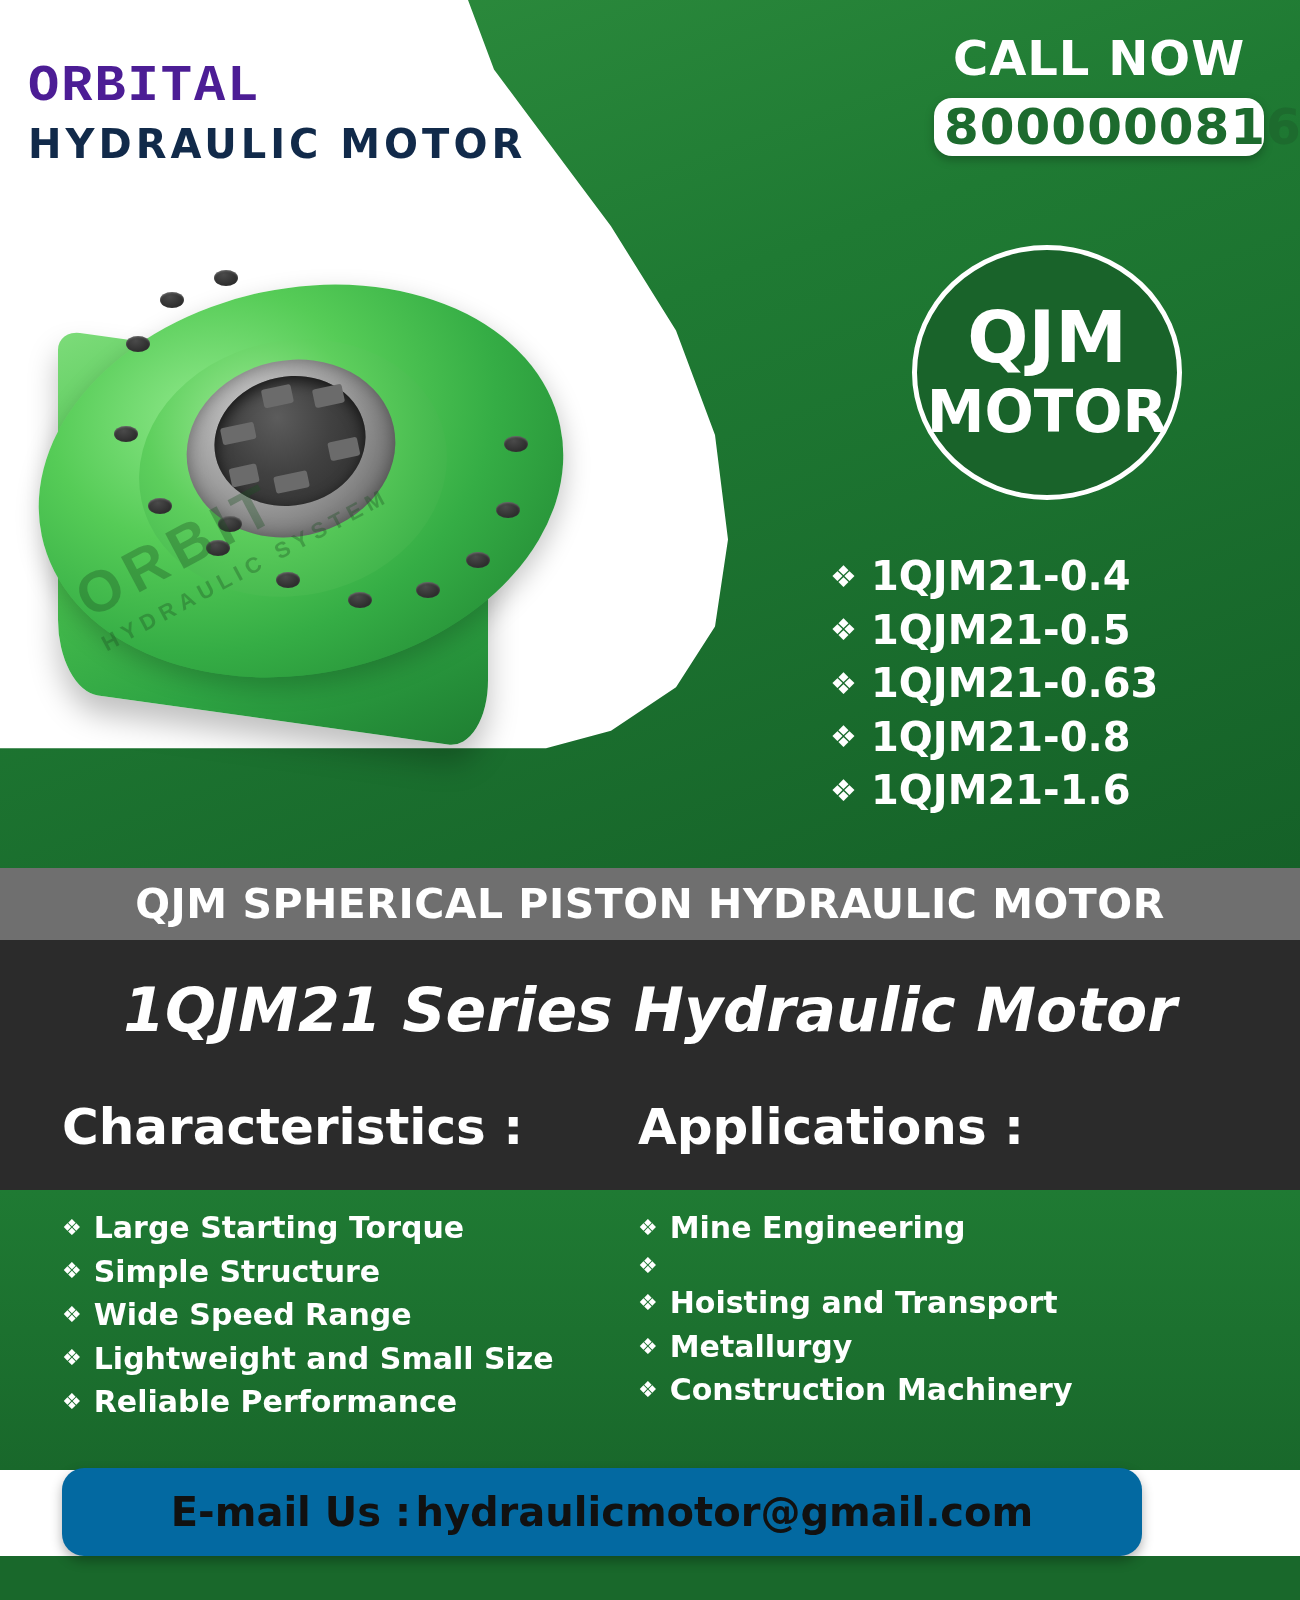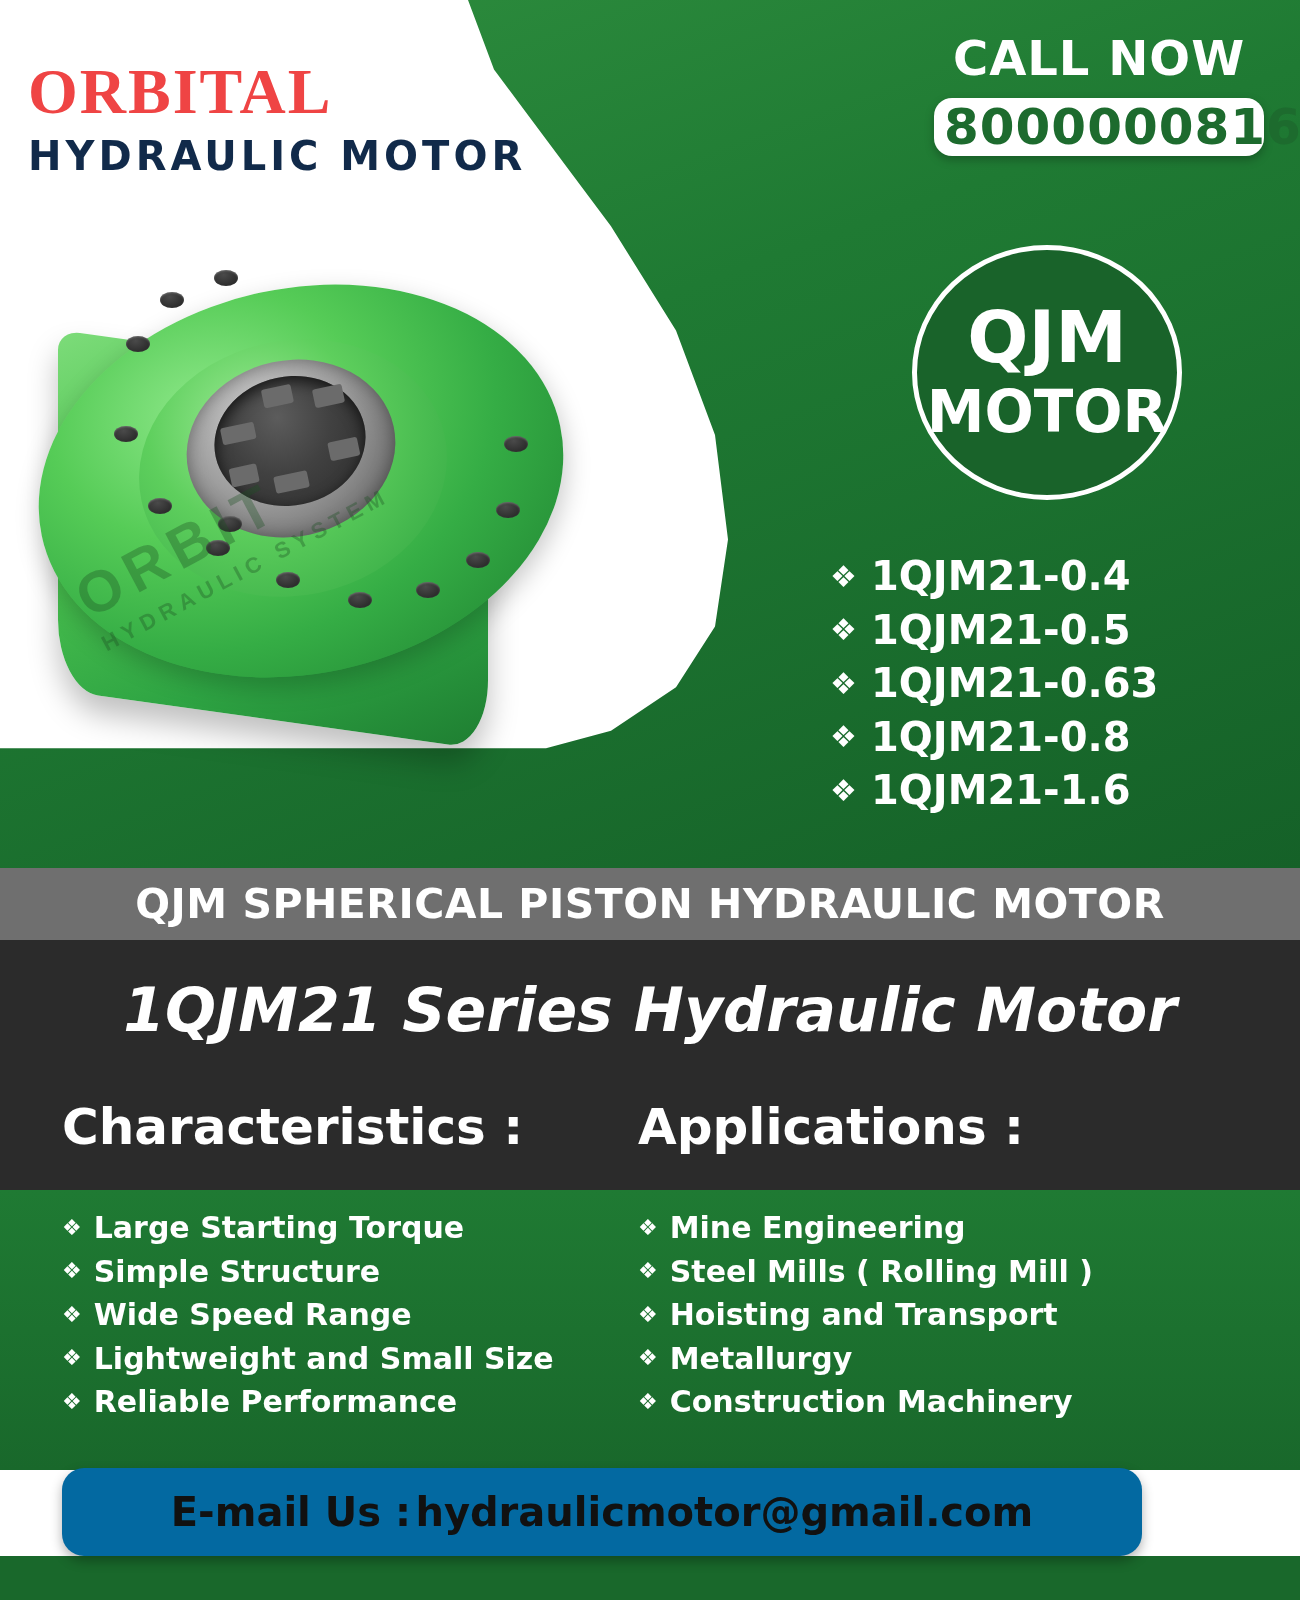--- a/index.html
+++ b/index.html
@@ -33,26 +33,26 @@
     top:0; left:0;
     width:700px; height:760px;
   }
 
   .brand {
     position:absolute;
     left:28px; top:62px;
     width:560px;
   }
   .brand .b1 {
-    font-size:64px;
-    font-weight:bold;
-    color:#ef4444;
+    font-size:52px;
+    font-weight:bold;
+    color:#4c1d95;
     letter-spacing:2px;
     line-height:0.95;
-    font-family:Liberation Serif, serif;
+    font-family:Liberation Mono, monospace;
   }
   .brand .b2 {
     font-size:40px;
     font-weight:bold;
     color:#112a4a;
     letter-spacing:4px;
     margin-top:10px;
     font-family:"DejaVu Sans", sans-serif;
   }
 
@@ -409,21 +409,20 @@
         <span>Reliable Performance</span>
       </li>
   </ul>
   <ul class="col col-right">
     <li>
         <span class="dia">❖</span>
         <span>Mine Engineering</span>
       </li>
     <li>
         <span class="dia">❖</span>
-        <span>Steel Mills ( Rolling Mill )</span>
       </li>
     <li>
         <span class="dia">❖</span>
         <span>Hoisting and Transport</span>
       </li>
     <li>
         <span class="dia">❖</span>
         <span>Metallurgy</span>
       </li>
     <li>

